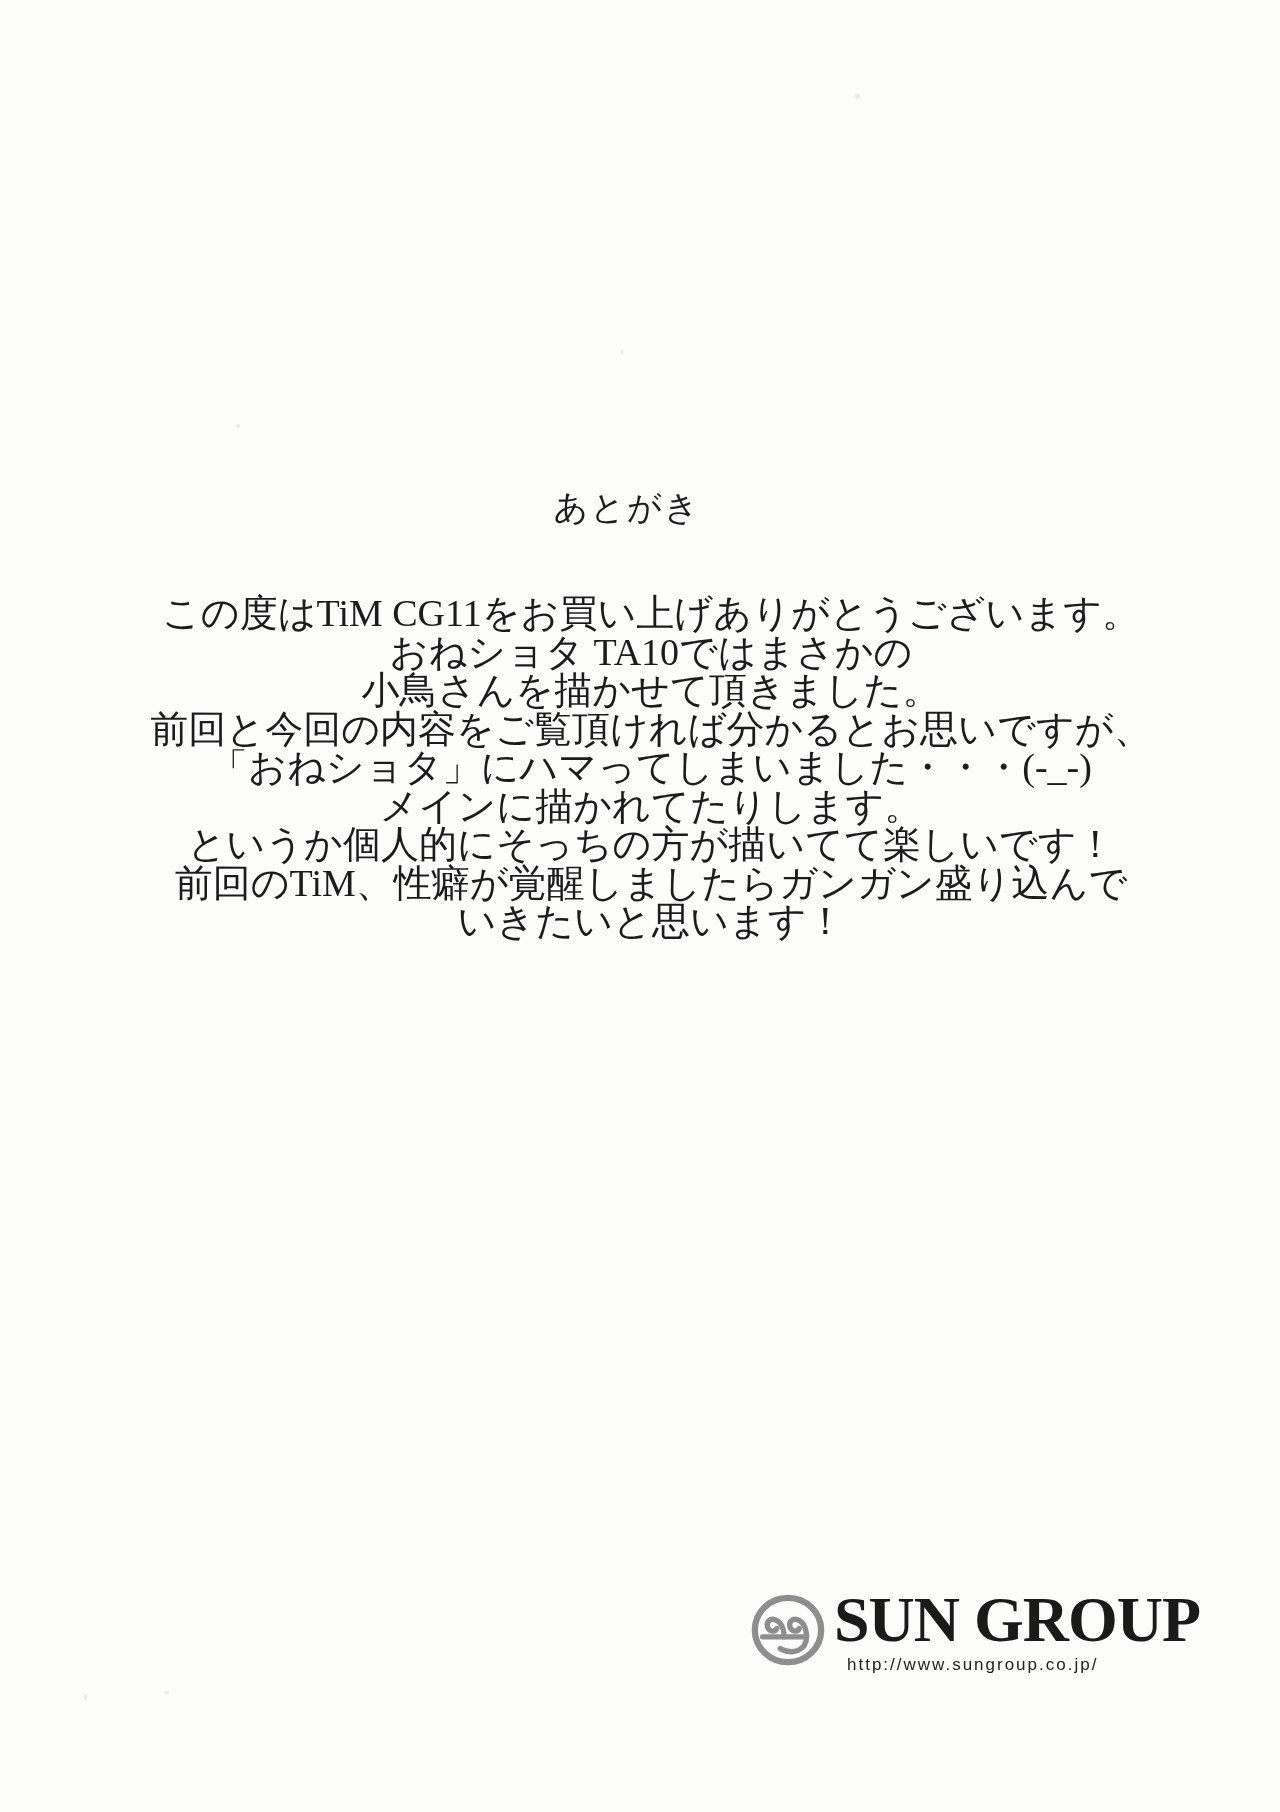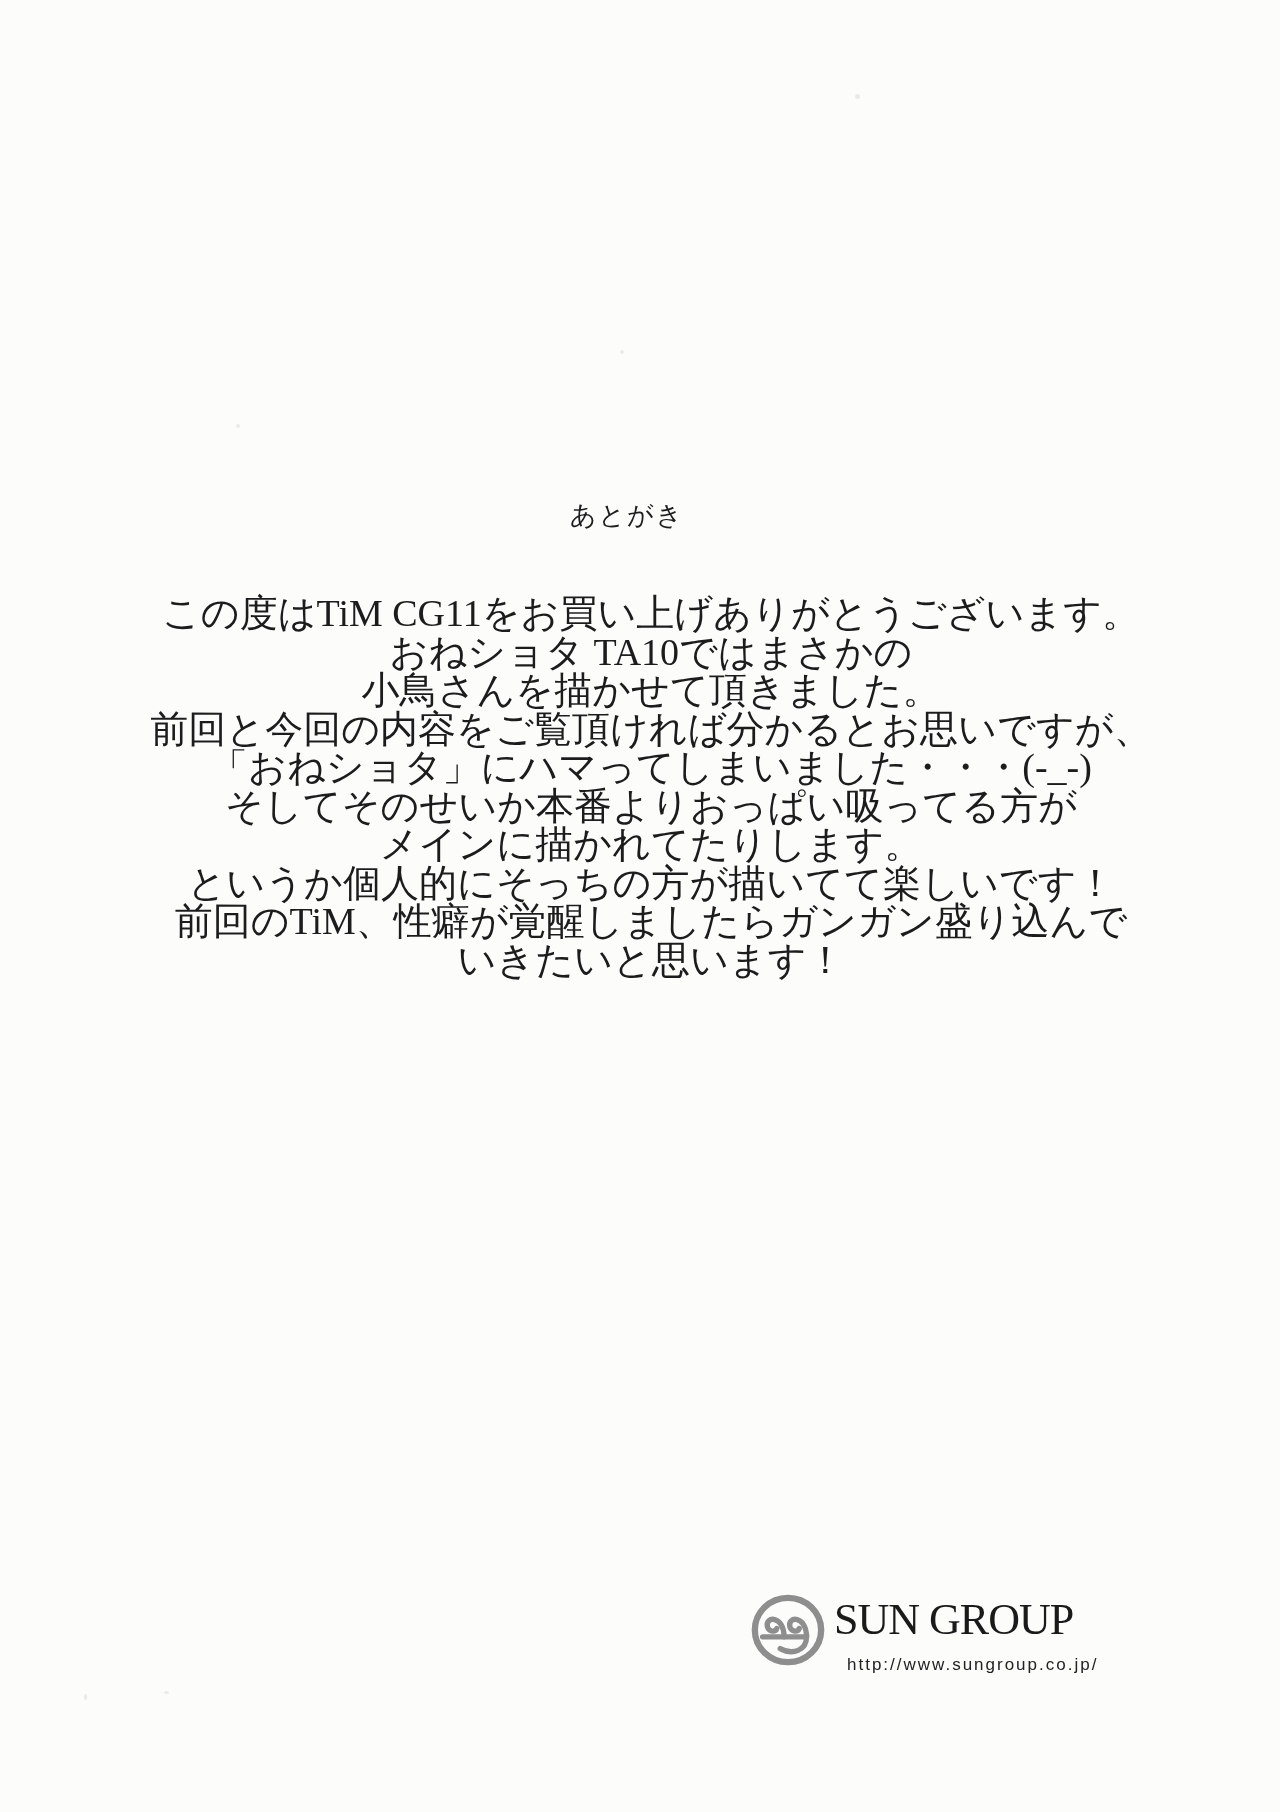--- a/index.html
+++ b/index.html
@@ -20,25 +20,25 @@
   
   .content-col {
     position: absolute;
     left: 0;
     top: 0;
     width: 1254px;
     height: 100%;
   }
   .afterword-title {
     position: absolute;
-    top: 498px;
+    top: 485px;
     left: 0;
     width: 100%;
     text-align: center;
-    font-size: 26px;
+    font-size: 34px;
     font-weight: normal;
     letter-spacing: 2px;
     margin: 0;
     color: #1d1d1d;
   }
   .afterword-body {
     position: absolute;
     top: 594px;
     left: 0;
     width: 100%;
@@ -65,22 +65,22 @@
     left: 4px;
     top: 4px;
     width: 80px;
     height: 78px;
   }
   .publisher-name {
     position: absolute;
     left: 90px;
     top: 0px;
     font-family: "Liberation Serif", "DejaVu Serif", serif;
-    font-weight: normal;
-    font-size: 44px;
+    font-weight: bold;
+    font-size: 64px;
     line-height: 64px;
     letter-spacing: -1px;
     color: #1a1a1a;
     white-space: nowrap;
   }
   .publisher-url {
     position: absolute;
     left: 103px;
     top: 67px;
     font-family: "Liberation Sans", "DejaVu Sans", sans-serif;
@@ -105,21 +105,20 @@
   <div class="content-col">
 
     <h1 class="afterword-title">あとがき</h1>
 
     <div class="afterword-body">
       <span class="afterword-line">この度はTiM CG11をお買い上げありがとうございます。</span>
       <span class="afterword-line">おねショタ TA10ではまさかの</span>
       <span class="afterword-line">小鳥さんを描かせて頂きました。</span>
       <span class="afterword-line">前回と今回の内容をご覧頂ければ分かるとお思いですが、</span>
       <span class="afterword-line">「おねショタ」にハマってしまいました・・・(-_-)</span>
-      <span class="afterword-line">そしてそのせいか本番よりおっぱい吸ってる方が</span>
       <span class="afterword-line">メインに描かれてたりします。</span>
       <span class="afterword-line">というか個人的にそっちの方が描いてて楽しいです！</span>
       <span class="afterword-line">前回のTiM、性癖が覚醒しましたらガンガン盛り込んで</span>
       <span class="afterword-line">いきたいと思います！</span>
     </div>
 
   </div>
 
   <div class="publisher">
 

